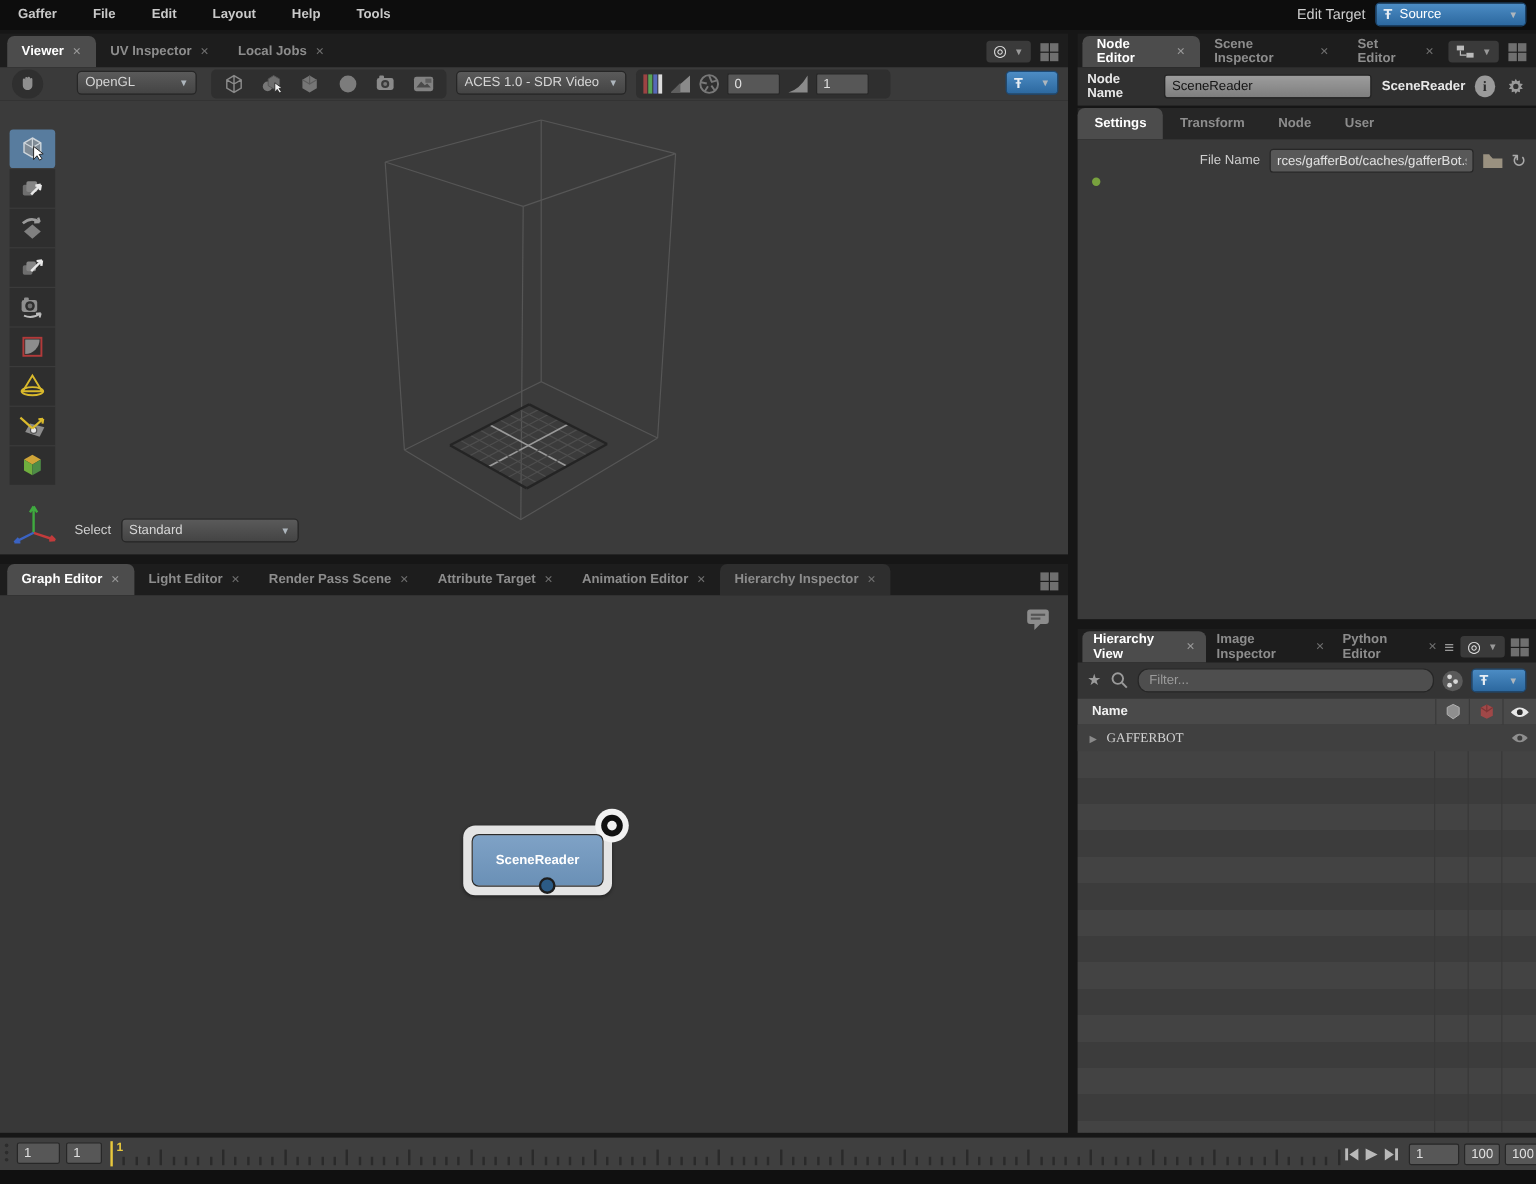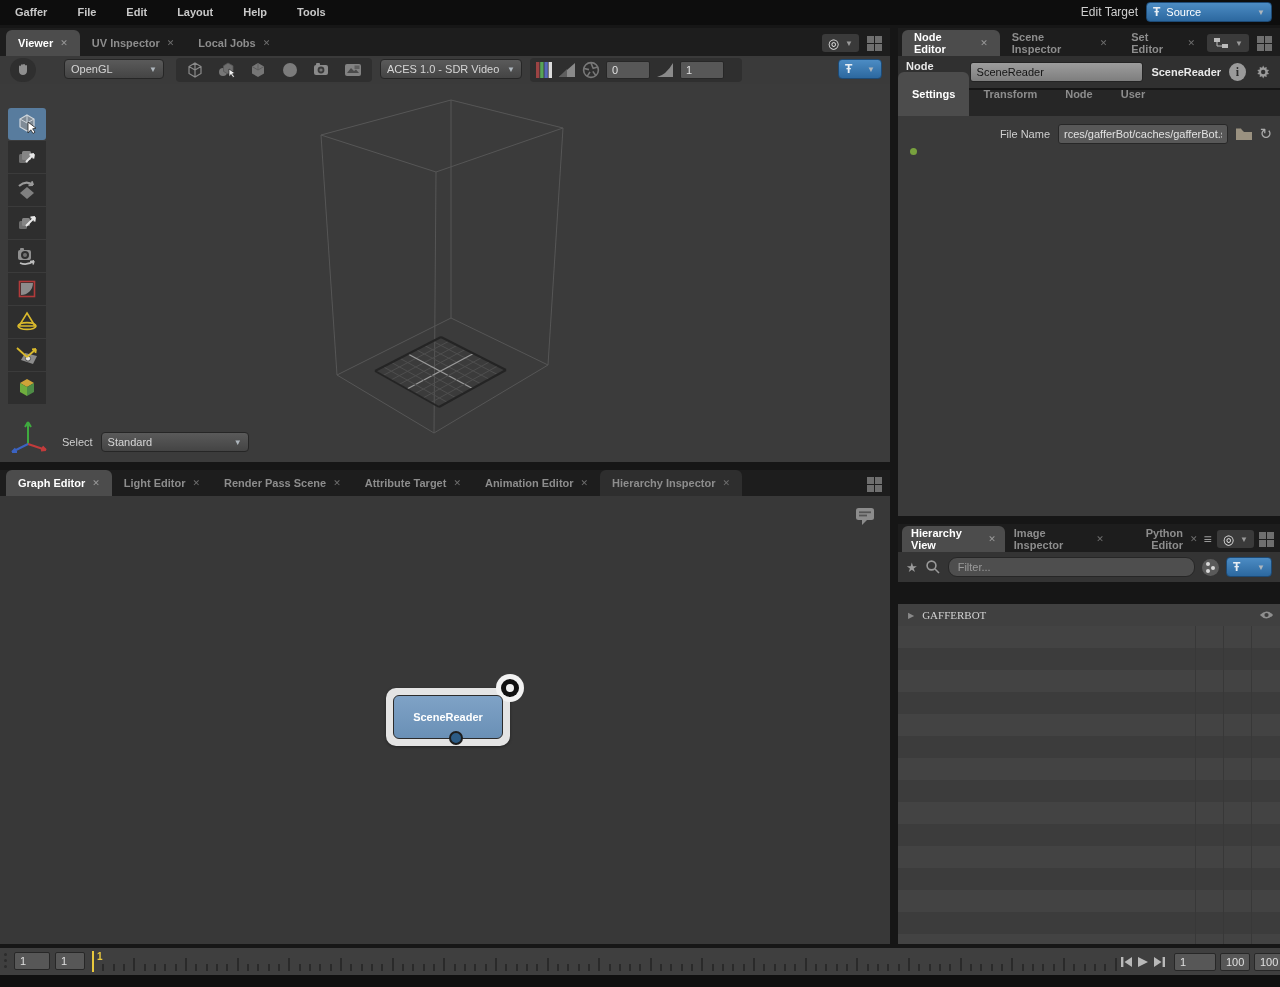--- a/index.html
+++ b/index.html
@@ -52,21 +52,21 @@
   .focus-badge .b1 { width:18px; height:18px; border-radius:50%; background:#111; display:flex; align-items:center; justify-content:center; }
   .focus-badge .b2 { width:8px; height:8px; border-radius:50%; background:#f2f2f2; }
   .note-icon { position:absolute; right:14px; top:10px; }
 
   
   .ne-name-row { position:absolute; left:898px; top:56px; width:382px; height:32px; background:#303030; display:flex; align-items:center; padding:0 8px; gap:8px; }
   .bold-label { color:#e8e8e8; font-size:11px; font-weight:bold; }
   .name-input { width:188px; height:20px; background:linear-gradient(#9d9d9d,#7e7e7e); border:1px solid #242424; border-radius:3px; color:#141414; font-size:11px; padding:0 6px; }
   .round-icon { width:18px; height:18px; border-radius:50%; background:#9a9a9a; color:#2c2c2c; font-weight:bold; font-size:12px; display:flex; align-items:center; justify-content:center; font-family:"Liberation Serif",serif; }
   .ne-subtabs { position:absolute; left:898px; top:90px; width:382px; height:26px; background:#262626; display:flex; align-items:flex-end; }
-  .subtab { height:44px; display:flex; align-items:center; padding:0 14px; color:#8d8d8d; font-size:11px; font-weight:bold; border-radius:6px 6px 0 0; }
+  .subtab { height:26px; display:flex; align-items:center; padding:0 14px; color:#8d8d8d; font-size:11px; font-weight:bold; border-radius:6px 6px 0 0; }
   .subtab.active { background:#4c4c4c; color:#fff; }
   .ne-content { position:absolute; left:898px; top:116px; width:382px; height:400px; background:#3a3a3a; }
   .ne-row { display:flex; align-items:center; margin-top:8px; padding-right:8px; }
   .ne-row .lbl { width:160px; text-align:right; color:#cfcfcf; font-size:11px; padding-right:8px; }
   .text-input { flex:1; height:20px; background:#585858; border:1px solid #272727; border-radius:3px; color:#e2e2e2; font-size:11px; padding:0 5px; min-width:0; }
   .green-dot { position:absolute; left:12px; top:32px; width:7px; height:7px; border-radius:50%; background:#78a13e; }
 
   .hv-filter-row { position:absolute; left:898px; top:552px; width:382px; height:30px; background:#343434; display:flex; align-items:center; padding:0 8px; gap:7px; }
   .filter-input { flex:1; height:20px; background:#4e4e4e; border:1px solid #262626; border-radius:9px; color:#ddd; font-size:11px; padding:0 9px; }
   .filter-input::placeholder { color:#9b9b9b; }
@@ -468,21 +468,21 @@
 
   <div class="tabbar" style="left:898px; top:524px; width:382px; height:28px; padding-left:4px;">
     <div class="tab active" style="padding:0 9px;justify-content:flex-end;">
       <span>Hierarchy View</span>
       <span class="xicon">✕</span>
     </div>
     <div class="tab" style="padding:0 9px;">
       <span>Image Inspector</span>
       <span class="xicon">✕</span>
     </div>
-    <div class="tab" style="padding:0 6px;text-align:right;">
+    <div class="tab" style="padding:0 6px;">
       <span>Python Editor</span>
       <span class="xicon">✕</span>
     </div>
     <div class="tabbar-tools" style="gap:5px; padding-right:6px;">
       <span style="color:#9a9a9a; font-size:14px; font-weight:bold;">≡</span>
       <div class="mini-dd">
         <span class="target-glyph">◎</span>
         <span class="arrow" style="font-size:8px;color:#999;">▼</span>
       </div>
       <div class="grid-icon">
@@ -505,20 +505,40 @@
         <i style="left:4px;top:3px;background:#d8d8d8;"></i>
         <i style="left:9px;top:7px;background:#d8d8d8;"></i>
         <i style="left:4px;top:10px;background:#d8d8d8;"></i>
       </div>
     <div class="dd blue" style="width:46px; flex:none;">
       <span class="focus-glyph">Ŧ</span>
       <span class="arrow">▼</span>
     </div>
   </div>
 
+  <div class="hv-header">
+    <span class="name-col">Name</span>
+    <div class="icon-col">
+      <svg width="14" height="14" viewBox="0 0 14 14">
+          <path d="M7 1 12 3.5 12 9.5 7 13 2 9.5 2 3.5 Z" fill="#8f8f8f" stroke="#b5b5b5" stroke-width=".8"></path>
+        </svg>
+    </div>
+    <div class="icon-col">
+      <svg width="14" height="14" viewBox="0 0 14 14">
+          <path d="M7 1 12 3.5 12 10.5 7 13 2 10.5 2 3.5 Z" fill="#a04848"></path>
+          <path d="M7 1 7 7 12 3.5 M7 7 2 3.5" stroke="#7d3535" fill="none"></path>
+        </svg>
+    </div>
+    <div class="icon-col">
+      <svg width="17" height="11" viewBox="0 0 17 11">
+          <path d="M1 5.5 Q8.5 -2.5 16 5.5 Q8.5 13.5 1 5.5 Z" fill="#e8e8e8"></path>
+          <circle cx="8.5" cy="5.5" r="2.4" fill="#2e2e2e"></circle>
+        </svg>
+    </div>
+  </div>
   <div class="hv-rows">
     <div class="col-sep" style="right:28px;"></div>
     <div class="col-sep" style="right:56px;"></div>
     <div class="col-sep" style="right:84px;"></div>
     <div class="hv-row1">
       <span class="tri">▶</span>
       <span class="nm">GAFFERBOT</span>
       <div class="icon-col" style="border:none;"></div>
       <div class="icon-col" style="border:none;"></div>
       <div class="icon-col" style="border:none;">

